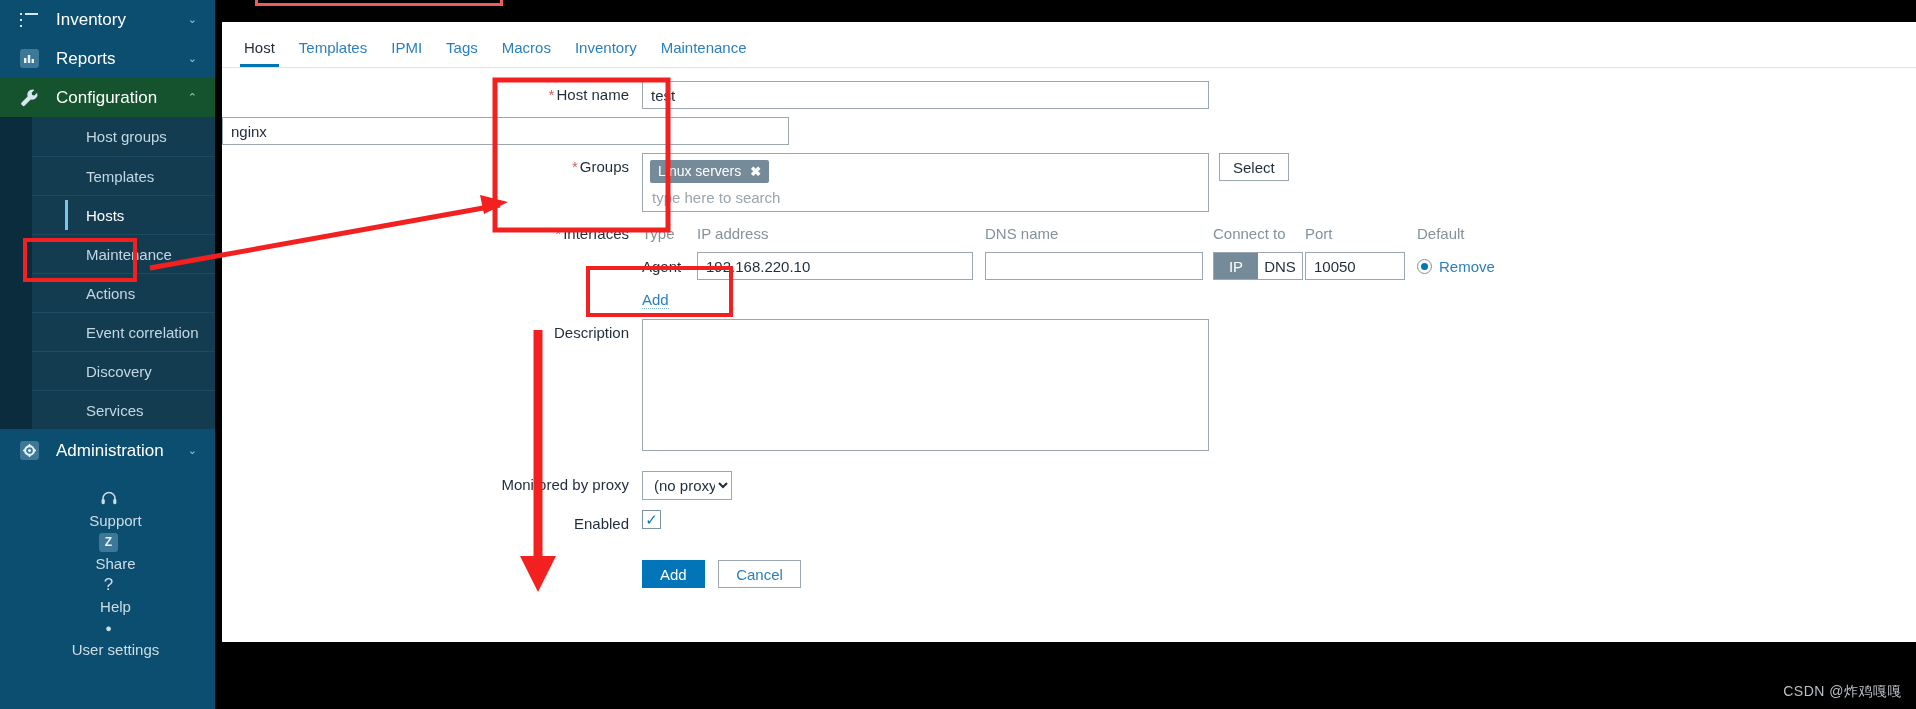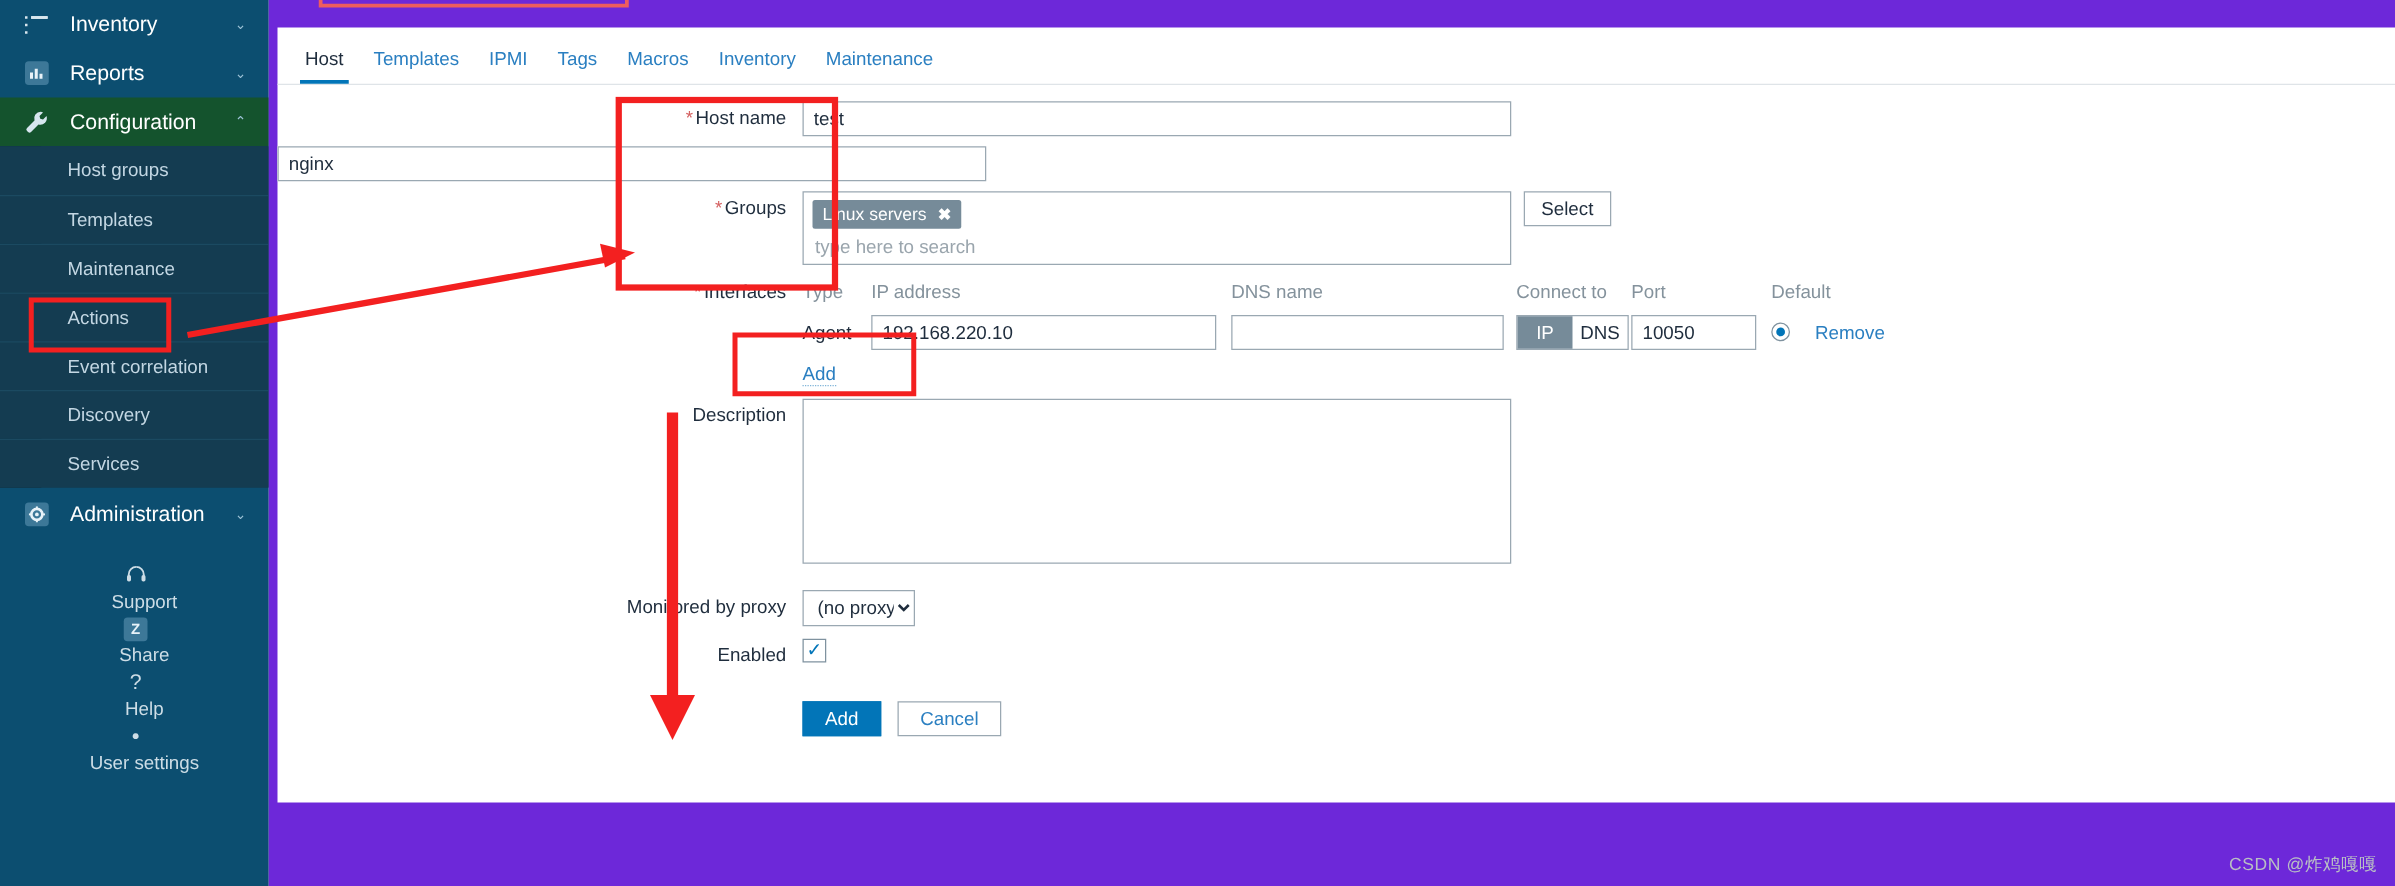--- a/index.html
+++ b/index.html
@@ -43,20 +43,21 @@
   .submenu .sub-item {
     height: 39px;
     display: flex; align-items: center;
     padding-left: 54px;
     font-size: 15px;
     color: #c3d7e3;
     border-top: 1px solid #1b4a61;
     position: relative;
     cursor: pointer;
     background: #143c51;
+    margin-left: 32px;
   }
   .submenu .sub-item:first-child { border-top: none; }
   .submenu .sub-item.active { color: #ffffff; }
   .submenu .sub-item.active::before {
     content: ""; position: absolute; left: 33px; top: 4px; bottom: 4px;
     width: 3px; background: #7bc3e8;
   }
   .submenu-rail {
     position: absolute; left: 0; top: 0; bottom: 0; width: 33px;
     background: #0a2c3d;
@@ -71,21 +72,21 @@
   .ico-list i:nth-child(1){ top: 0; } .ico-list i:nth-child(2){ top: 6px; } .ico-list i:nth-child(3){ top: 12px; }
   .ico-list b { position: absolute; left: 0; width: 2px; height: 2px; background: #d8e6ee; }
   .ico-list b:nth-of-type(1){ top: 0; } .ico-list b:nth-of-type(2){ top: 6px; } .ico-list b:nth-of-type(3){ top: 12px; }
   .ico-box {
     width: 19px; height: 19px; border-radius: 3px;
     background: #3d7898; display: flex; align-items: center; justify-content: center;
   }
 
   
   .main {
-    flex: 1 1 auto; height: 709px; background: #6d28d9;
+    flex: 1 1 auto; height: 709px; background: #000000;
     position: relative; overflow: hidden;
   }
   .topstrip { height: 22px; position: relative; }
   .partial-box {
     position: absolute; left: 40px; top: -8px; width: 248px; height: 14px;
     border: 3px solid #ee5d5d;
   }
   .card {
     position: absolute; left: 7px; top: 22px; right: 0; bottom: 67px;
     background: #ffffff;
@@ -256,20 +257,23 @@
     </div>
 
     <div class="submenu-wrap">
       <div class="submenu-rail"></div>
       <div class="submenu">
         <div class="sub-item">
           <span>Host groups</span>
         </div>
         <div class="sub-item">
           <span>Templates</span>
+        </div>
+        <div class="sub-item active">
+          <span>Hosts</span>
         </div>
         <div class="sub-item">
           <span>Maintenance</span>
         </div>
         <div class="sub-item">
           <span>Actions</span>
         </div>
         <div class="sub-item">
           <span>Event correlation</span>
         </div>
@@ -410,21 +414,21 @@
               </div>
               <div class="c-conn">
                 <div class="seg">
                   <div class="on">IP</div>
                   <div>DNS</div>
                 </div>
               </div>
               <div class="c-port">
                 <input class="txt" style="width: 100px;" value="10050">
               </div>
-              <div class="c-def" style="display:flex;gap:20px;">
+              <div class="c-def" style="display:flex;align-items:center;gap:7px;">
                 <span class="radio"></span>
                 <span class="lnk" style="border:none;">Remove</span>
               </div>
             </div>
 
             <div style="margin-top:7px;">
               <span class="lnk">Add</span>
             </div>
           </div>
         </div>

